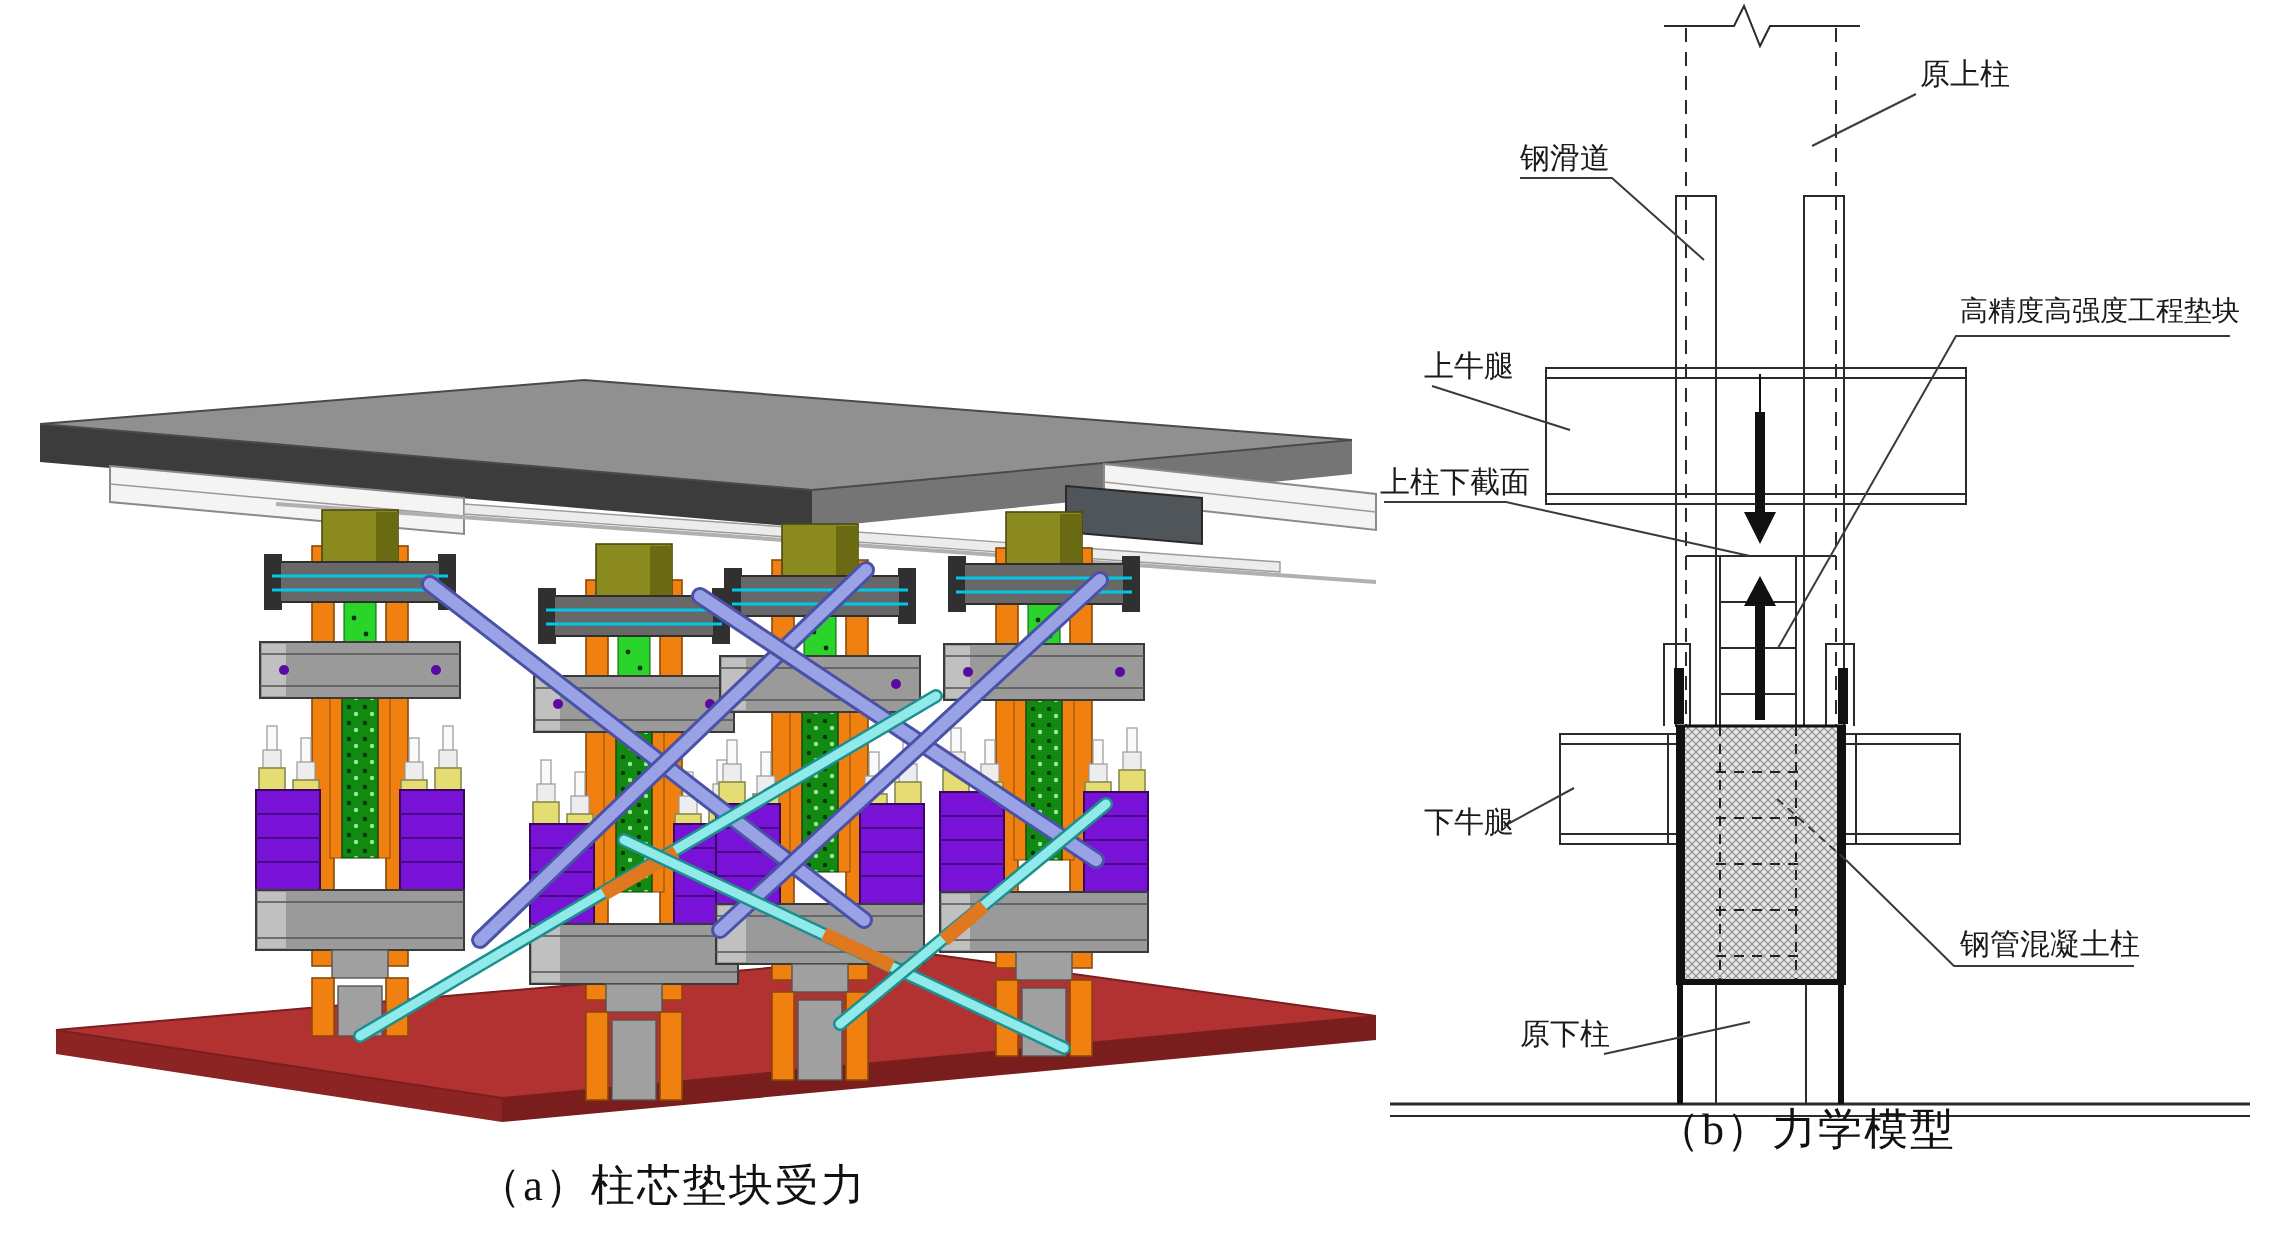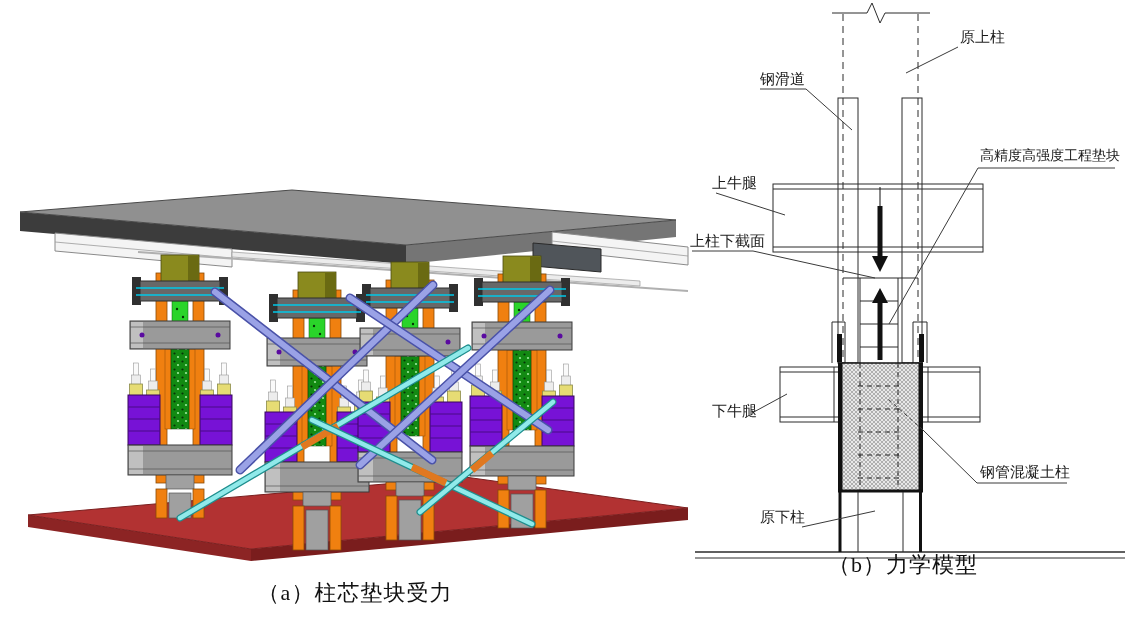--- a/index.html
+++ b/index.html
@@ -1,21 +1,21 @@
 <!DOCTYPE html>
 <html><head>
 <meta charset="utf-8">
 <style>
   html,body{margin:0;padding:0;background:#ffffff;}
   .page{position:relative;width:1141px;height:618px;background:#fff;overflow:hidden;
         font-family:"Liberation Serif","DejaVu Serif",serif;}
   svg{position:absolute;left:0;top:0;}
   .caption{position:absolute;transform:translateX(-50%);font-size:22px;color:#111;
            white-space:nowrap;letter-spacing:1px;}
-  .cap-a{left:355px;top:578px;}
+  .cap-a{left:336px;top:578px;}
   .cap-b{left:903px;top:550px;}
   
   .ln{stroke:#2b2b2b;stroke-width:1;fill:none;}
   .ln15{stroke:#2b2b2b;stroke-width:1.5;fill:none;}
   .dash{stroke:#2b2b2b;stroke-width:1;fill:none;stroke-dasharray:7 5;}
   .dash2{stroke:#222;stroke-width:1;fill:none;stroke-dasharray:5 4;}
   .leader{stroke:#3a3a3a;stroke-width:1;fill:none;}
   .lbl{font-family:"Liberation Serif","DejaVu Serif",serif;font-size:15px;fill:#1a1a1a;}
   .lbl-sm{font-size:14px;}
   .blk{fill:#111;stroke:none;}

